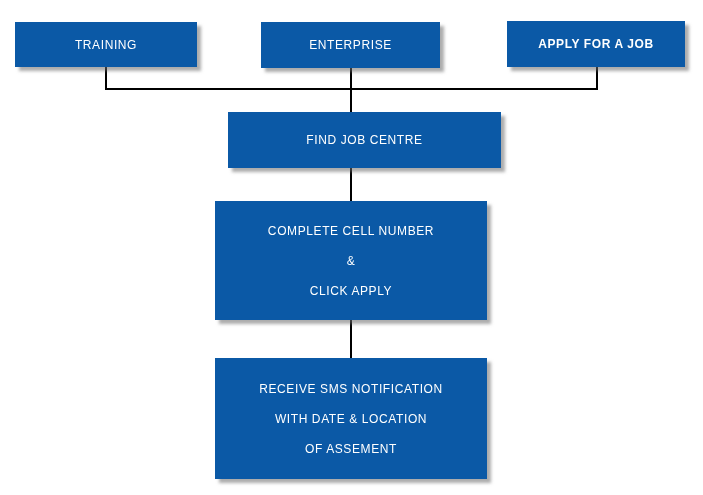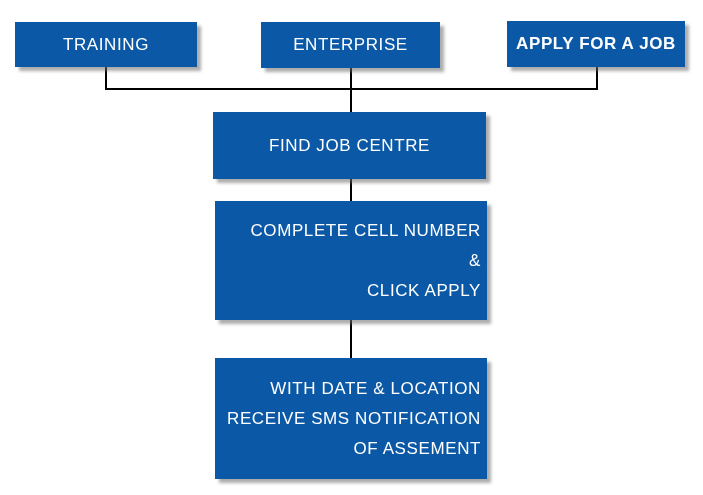--- a/index.html
+++ b/index.html
@@ -13,32 +13,32 @@
   }
   .node {
     position: absolute;
     background: #0B59A6;
     color: #ffffff;
     display: flex;
     flex-direction: column;
     align-items: center;
     justify-content: center;
     text-align: center;
-    font-size: 17px;
+    font-size: 12px;
     letter-spacing: 0.6px;
     box-shadow: 4px 4px 3px rgba(105,105,105,0.55);
     box-sizing: border-box;
     padding: 16px 6px;
   }
   .node .line { line-height: 16px; white-space: nowrap; }
-  .node.spread { gap: 14px; align-items: flex-end; }
+  .node.spread { gap: 14px; }
   #node-training            { left: 15px;  top: 22px;  width: 182px; height: 45px; }
   #node-enterprise          { left: 261px; top: 22px;  width: 179px; height: 46px; text-align: right; }
   #node-apply               { left: 507px; top: 21px;  width: 178px; height: 46px; font-weight: bold; }
-  #node-find-job-centre     { left: 213px; top: 112px; width: 273px; height: 67px; justify-content: center; }
+  #node-find-job-centre     { left: 228px; top: 112px; width: 273px; height: 56px; justify-content: center; }
   #node-complete-cell       { left: 215px; top: 201px; width: 272px; height: 119px; }
   #node-receive-sms         { left: 215px; top: 358px; width: 272px; height: 121px; }
   .connector { position: absolute; background: #000000; }
   .connector.v { width: 1.5px; }
   .connector.h { height: 1.5px; }
   #conn-training-down       { left: 105px; top: 67px;  height: 21px; }
   #conn-enterprise-down     { left: 350px; top: 68px;  height: 44px; }
   #conn-apply-down          { left: 596px; top: 67px;  height: 21px; }
   #conn-merge-horizontal    { left: 105px; top: 88px;  width: 492.5px; }
   #conn-find-to-complete    { left: 350px; top: 163px; height: 38px; }
@@ -72,18 +72,18 @@
     <span class="line">FIND JOB CENTRE</span>
   </div>
 
   <div class="node spread" id="node-complete-cell">
     <span class="line">COMPLETE CELL NUMBER</span>
     <span class="line">&amp;</span>
     <span class="line">CLICK APPLY</span>
   </div>
 
   <div class="node spread" id="node-receive-sms">
+    <span class="line">RECEIVE SMS NOTIFICATION</span>
     <span class="line">WITH DATE &amp; LOCATION</span>
-    <span class="line">RECEIVE SMS NOTIFICATION</span>
     <span class="line">OF ASSEMENT</span>
   </div>
 
 </div>
 
 </body></html>

